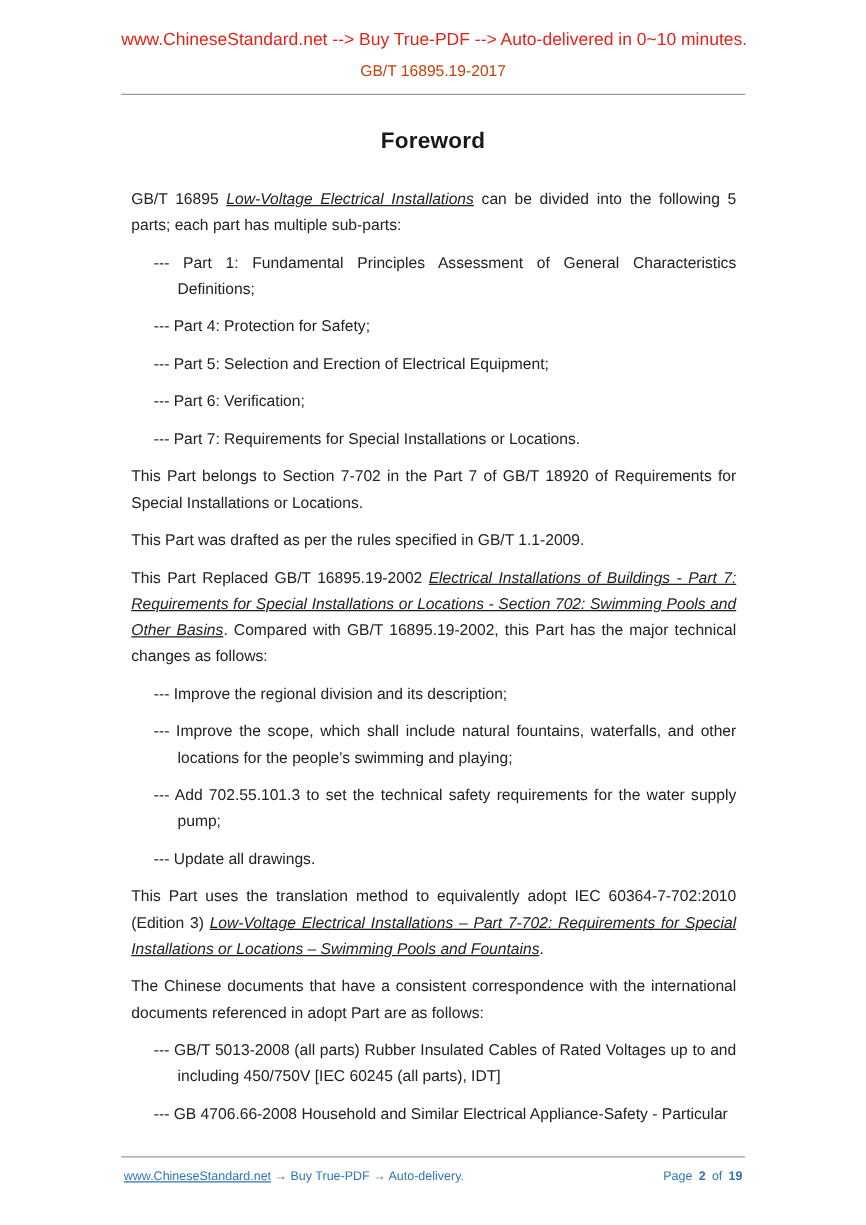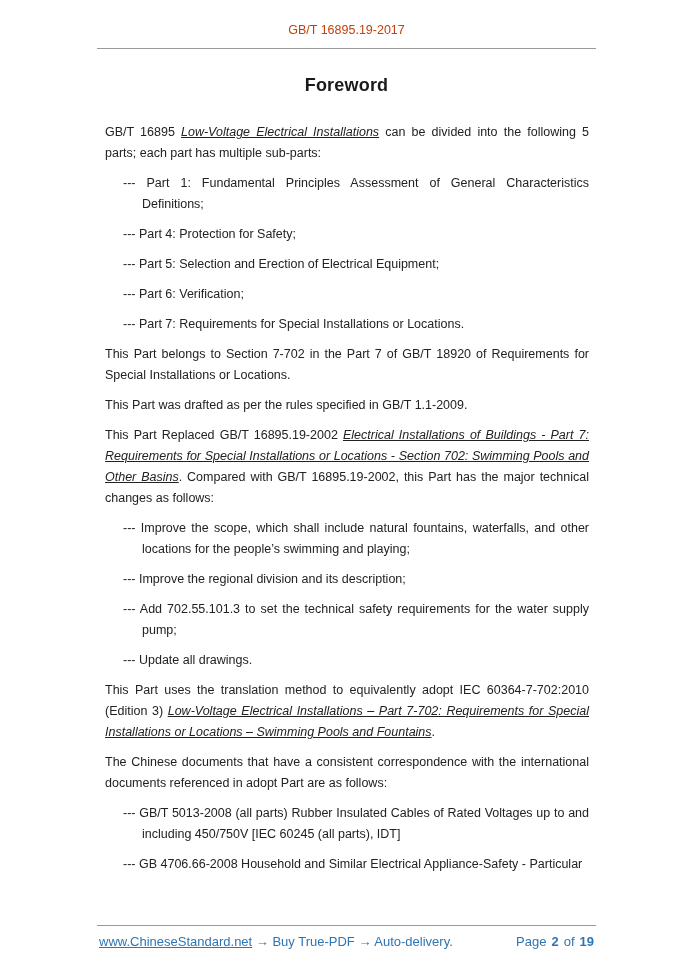--- a/index.html
+++ b/index.html
@@ -76,21 +76,21 @@
   .footer {
     margin-top: auto;
   }
 
   .footer-row {
     display: flex;
     justify-content: space-between;
     align-items: center;
     padding: 7px 2px 0 2px;
     color: #2e75b6;
-    font-size: 13px;
+    font-size: 10px;
     line-height: 17px;
   }
 
   .footer-left a {
     color: #2e75b6;
     text-decoration: underline;
     cursor: pointer;
   }
 
   .footer-left .tagline { text-decoration: none; }
@@ -100,39 +100,40 @@
     gap: 5px;
     align-items: baseline;
   }
   .page-indicator .num { font-weight: bold; }
 </style>
 </head>
 <body>
 
 <div class="page">
 
+  <div class="banner">www.ChineseStandard.net --&gt; Buy True-PDF --&gt; Auto-delivered in 0~10 minutes.</div>
 
   <div class="doc-number">GB/T 16895.19-2017</div>
 
   <hr class="rule">
 
   <h1 class="title">Foreword</h1>
 
   <div class="content">
       <div class="block para"><span>GB/T 16895 </span><em>Low-Voltage Electrical Installations</em><span> can be divided into the following 5 parts; each part has multiple sub-parts:</span></div>
       <div class="block item"><span>--- Part 1: Fundamental Principles Assessment of General Characteristics Definitions;</span></div>
       <div class="block item"><span>--- Part 4: Protection for Safety;</span></div>
       <div class="block item"><span>--- Part 5: Selection and Erection of Electrical Equipment;</span></div>
       <div class="block item"><span>--- Part 6: Verification;</span></div>
       <div class="block item"><span>--- Part 7: Requirements for Special Installations or Locations.</span></div>
       <div class="block para"><span>This Part belongs to Section 7-702 in the Part 7 of GB/T 18920 of Requirements for Special Installations or Locations.</span></div>
       <div class="block para"><span>This Part was drafted as per the rules specified in GB/T 1.1-2009.</span></div>
       <div class="block para"><span>This Part Replaced GB/T 16895.19-2002 </span><em>Electrical Installations of Buildings - Part 7: Requirements for Special Installations or Locations - Section 702: Swimming Pools and Other Basins</em><span>. Compared with GB/T 16895.19-2002, this Part has the major technical changes as follows:</span></div>
+      <div class="block item"><span>--- Improve the regional division and its description;</span></div>
       <div class="block item"><span>--- Improve the scope, which shall include natural fountains, waterfalls, and other locations for the people’s swimming and playing;</span></div>
-      <div class="block item"><span>--- Improve the regional division and its description;</span></div>
       <div class="block item"><span>--- Add 702.55.101.3 to set the technical safety requirements for the water supply pump;</span></div>
       <div class="block item"><span>--- Update all drawings.</span></div>
       <div class="block para"><span>This Part uses the translation method to equivalently adopt IEC 60364-7-702:2010 (Edition 3) </span><em>Low-Voltage Electrical Installations – Part 7-702: Requirements for Special Installations or Locations – Swimming Pools and Fountains</em><span>.</span></div>
       <div class="block para"><span>The Chinese documents that have a consistent correspondence with the international documents referenced in adopt Part are as follows:</span></div>
       <div class="block item"><span>--- GB/T 5013-2008 (all parts) Rubber Insulated Cables of Rated Voltages up to and including 450/750V [IEC 60245 (all parts), IDT]</span></div>
       <div class="block item"><span>--- GB 4706.66-2008 Household and Similar Electrical Appliance-Safety - Particular</span></div>
     </div>
 
   <div class="footer">
     <hr class="rule">

